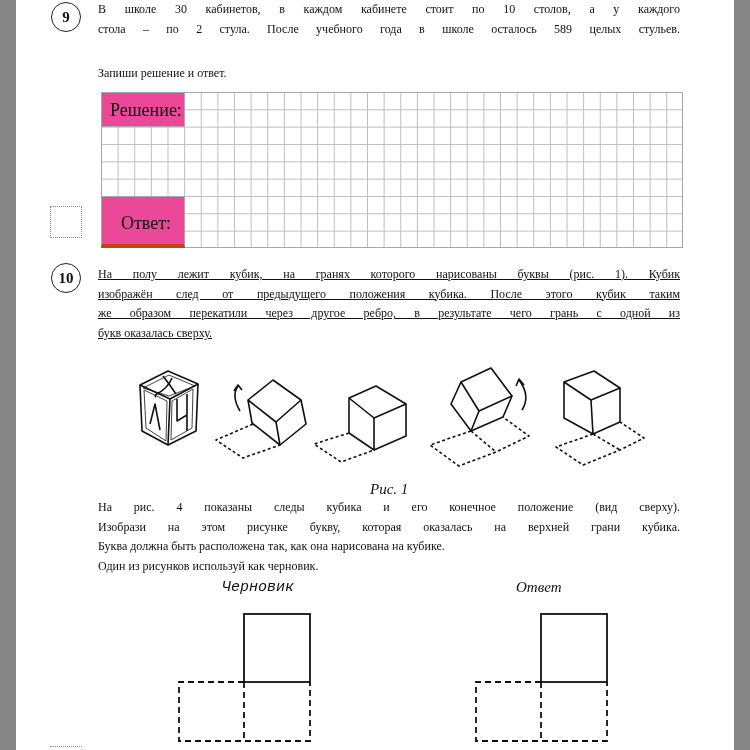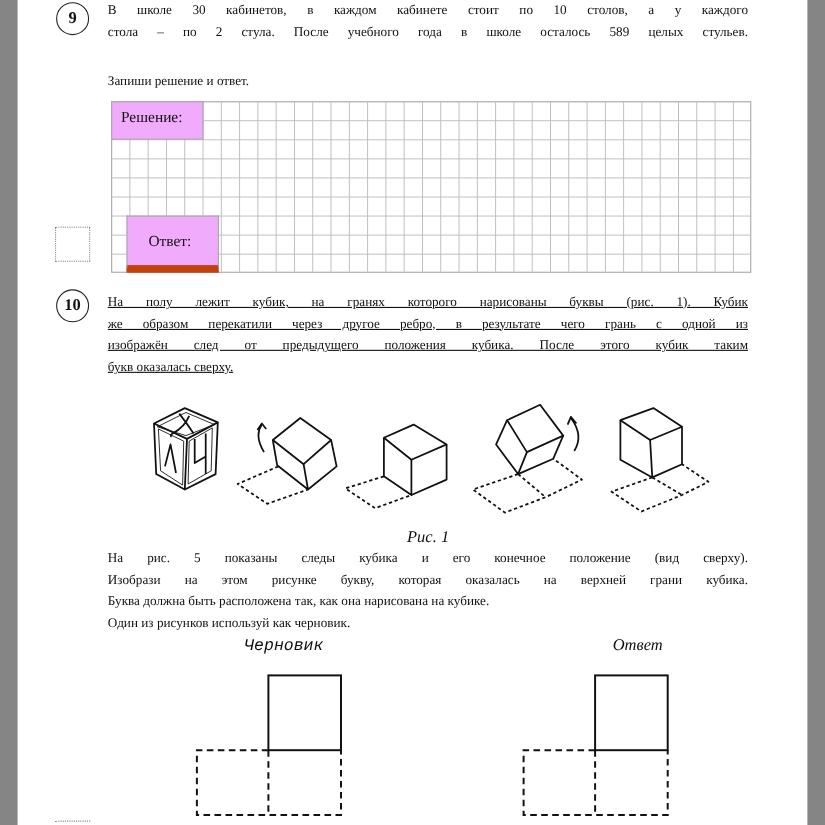--- a/index.html
+++ b/index.html
@@ -10,21 +10,21 @@
   .qnum { position:absolute; width:30px; height:30px; border:1.3px solid #222; border-radius:50%;
           display:flex; align-items:center; justify-content:center; font-weight:bold; font-size:15px; box-sizing:border-box; }
   .para { position:absolute; left:98px; width:582px; font-size:12px; line-height:19.6px; text-align:justify; }
   .para .ln { display:block; text-align:justify; text-align-last:justify; white-space:nowrap; }
   .para .ln.last { text-align-last:left; }
   .grid { position:absolute; left:101px; top:92px; width:582px; height:156px; border:1px solid #a8a8a8; box-sizing:border-box;
           background-image:
             linear-gradient(to right, #bdbdbd 1px, transparent 1px),
             linear-gradient(to bottom, #bdbdbd 1px, transparent 1px);
           background-size:16.63px 17.33px; background-position:-1px -1px; }
-  .label-box { position:absolute; background:#f0abfc; border-right:1px solid #a8a8a8; border-bottom:1px solid #a8a8a8; font-size:14px; box-sizing:border-box; }
+  .label-box { position:absolute; background:#ec4899; border-right:1px solid #a8a8a8; border-bottom:1px solid #a8a8a8; font-size:18px; box-sizing:border-box; }
   .score-box { position:absolute; width:32px; height:32px; border:1px dotted #8a8a8a; box-sizing:border-box; }
   .caption { position:absolute; font-style:italic; font-size:15px; }
   svg { position:absolute; overflow:visible; }
 </style>
 </head>
 <body>
 
 <div class="side-left"></div>
 <div class="side-right"></div>
 
@@ -36,32 +36,32 @@
   <span class="ln">стола – по 2 стула. После учебного года в школе осталось 589 целых стульев.</span>
 </div>
 <div class="para" style="top:64px;">
   <span class="ln last">Запиши решение и ответ.</span>
 </div>
 
 <div class="grid"></div>
 <div class="label-box" style="left:101px;top:92px;width:84px;height:35px;border-top:1px solid #a8a8a8;border-left:1px solid #a8a8a8;">
   <span style="position:absolute;left:8px;top:7px;">Решение:</span>
 </div>
-<div class="label-box" style="left:101px;top:196px;width:84px;height:52px;border-top:1px solid #a8a8a8;border-left:1px solid #a8a8a8;border-bottom:7px solid #c2410c;margin-left:14px;">
+<div class="label-box" style="left:101px;top:196px;width:84px;height:52px;border-top:1px solid #a8a8a8;border-left:1px solid #a8a8a8;border-bottom:4px solid #c2410c;">
   <span style="position:absolute;left:19px;top:16px;">Ответ:</span>
 </div>
 <div class="score-box" style="left:50px;top:206px;"></div>
 
 <div class="qnum" style="left:51px;top:263px;">
     <span>10</span>
   </div>
 <div class="para" style="top:265px;text-decoration:underline;">
   <span class="ln">На полу лежит кубик, на гранях которого нарисованы буквы (рис. 1). Кубик</span>
+  <span class="ln">изображён след от предыдущего положения кубика. После этого кубик таким</span>
   <span class="ln">же образом перекатили через другое ребро, в результате чего грань с одной из</span>
-  <span class="ln">изображён след от предыдущего положения кубика. После этого кубик таким</span>
   <span class="ln last">букв оказалась сверху.</span>
 </div>
 
 <svg width="750" height="750" style="left:0;top:0;">
   <g fill="none" stroke="#111" stroke-width="1.6" stroke-linejoin="round">
 
     <g>
       <path d="M140 385 L168 371 L198 384 L170 399 Z"></path>
       <path d="M140 385 L142 431 L168 445 L170 399"></path>
       <path d="M198 384 L196 431 L168 445"></path>
@@ -99,28 +99,28 @@
     <path d="M564 382 L594 371 L620 388 L591 400 Z"></path>
     <path d="M564 382 L564 418 L593 434 L591 400"></path>
     <path d="M620 388 L620 422 L593 434"></path>
     <path d="M593 434 L556 447 L583 465 L620 450 L644 438 L620 422" stroke-dasharray="3,2.5"></path>
     <path d="M593 434 L620 450" stroke-dasharray="3,2.5"></path>
   </g>
 </svg>
 <div class="caption" style="left:370px;top:481px;text-align:right;">Рис. 1</div>
 
 <div class="para" style="top:498px;">
-  <span class="ln">На рис. 5 показаны следы кубика и его конечное положение (вид сверху).</span>
+  <span class="ln">На рис. 4 показаны следы кубика и его конечное положение (вид сверху).</span>
   <span class="ln">Изобрази на этом рисунке букву, которая оказалась на верхней грани кубика.</span>
   <span class="ln last">Буква должна быть расположена так, как она нарисована на кубике.</span>
   <span class="ln last">Один из рисунков используй как черновик.</span>
 </div>
 
 <div class="caption" style="left:222px;top:579px;font-family:Liberation Mono, monospace;">Черновик</div>
-<div class="caption" style="left:516px;top:579px;margin-left:41px;">Ответ</div>
+<div class="caption" style="left:516px;top:579px;">Ответ</div>
 
 <svg width="750" height="750" style="left:0;top:0;">
   <g fill="none" stroke="#111" stroke-width="1.8">
     <g>
       <rect x="244" y="614" width="66" height="68"></rect>
       <path d="M244 682 L179 682 L179 741 L310 741 L310 682 M244 682 L244 741" stroke-dasharray="6,4"></path>
     </g>
     <g>
       <rect x="541" y="614" width="66" height="68"></rect>
       <path d="M541 682 L476 682 L476 741 L607 741 L607 682 M541 682 L541 741" stroke-dasharray="6,4"></path>

